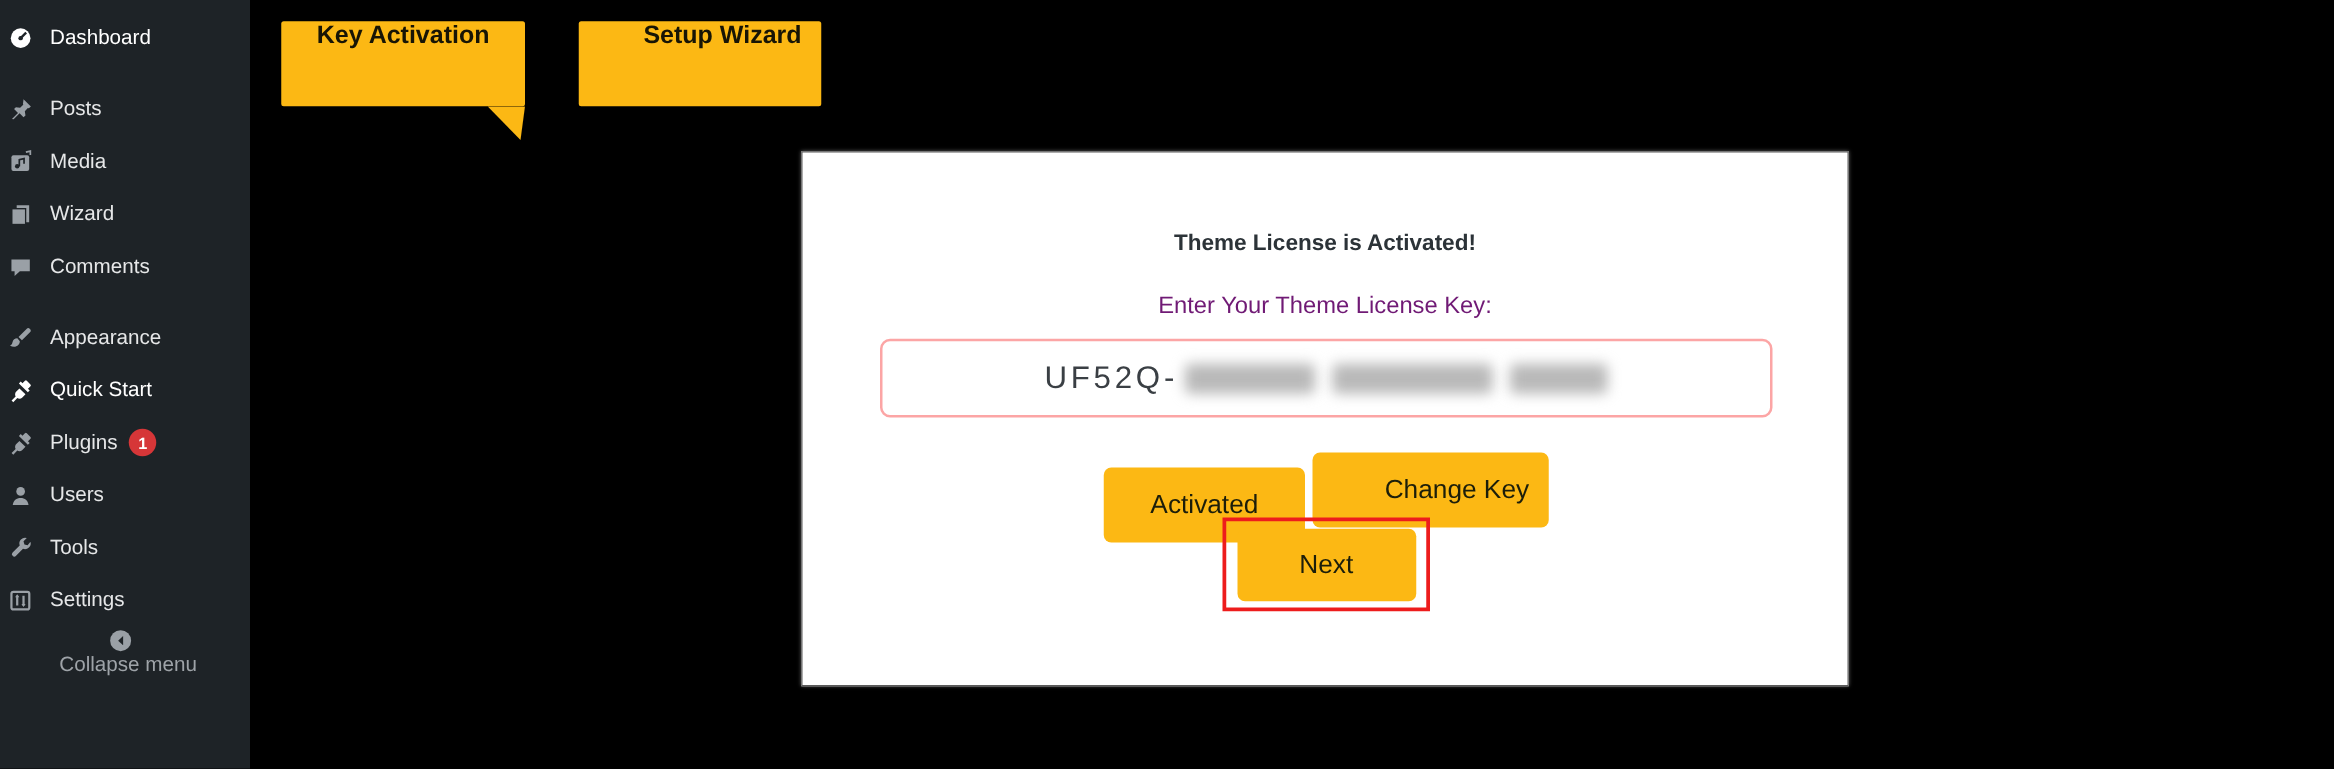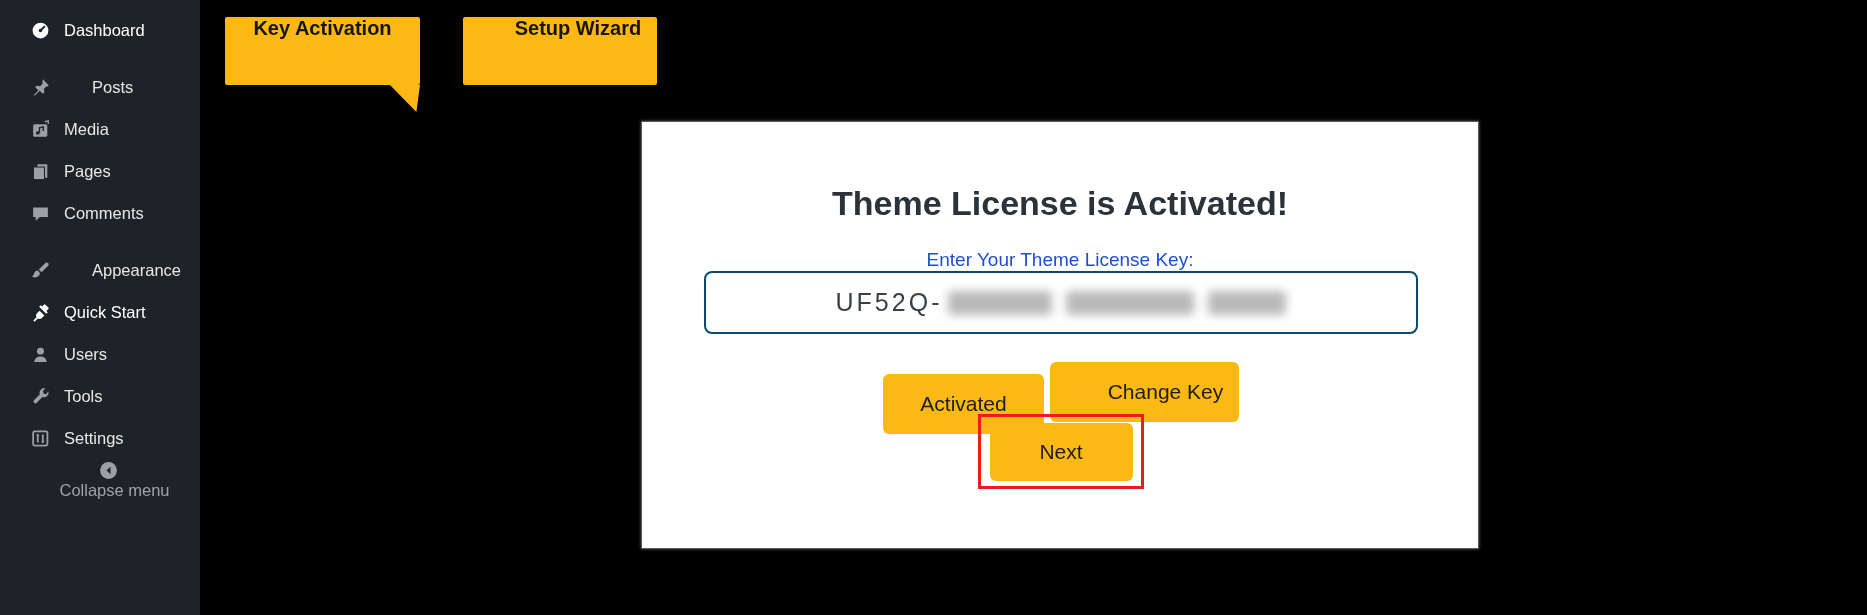--- a/index.html
+++ b/index.html
@@ -13,36 +13,36 @@
   
   .sidebar {
     position: absolute; left: 0; top: 0;
     width: 200px; height: 615px;
     background: #1e2327;
     padding-top: 9px;
   }
   .menu-item {
     height: 42px;
     display: flex; align-items: center;
-    padding-left: 29px;
+    padding-left: 5px;
     cursor: pointer;
     color: #e6e7e8;
     font-size: 16.5px;
   }
   .menu-item .mi-icon {
     width: 22px; height: 22px;
     margin-right: 13px;
     color: #9aa0a6;
     display: inline-flex; align-items: center; justify-content: center;
     flex: 0 0 22px;
   }
   .menu-item .mi-icon svg { width: 21px; height: 21px; display: block; }
   .menu-item.white, .menu-item.white .mi-icon { color: #ffffff; }
   .menu-item.dim { color: #9ea3a8; flex-direction: column; }
-  .menu-item.gap-before { margin-top: 15px; gap: 28px; }
+  .menu-item.gap-before { margin-top: 15px; }
   .badge {
     margin-left: 9px;
     min-width: 22px; height: 22px;
     border-radius: 50%;
     background: #d63638;
     color: #fff;
     font-size: 13px; font-weight: 700;
     display: inline-flex; align-items: center; justify-content: center;
     padding: 0 2px;
   }
@@ -72,33 +72,33 @@
     position: absolute;
     left: 641px; top: 121px;
     width: 838px; height: 428px;
     background: #ffffff;
     border: 1px solid #5a5a5a;
     box-shadow: 0 0 3px rgba(255,255,255,0.35);
   }
   .card-title {
     position: absolute; top: 62px; left: 0; width: 100%;
     text-align: center;
-    font-size: 34px; font-weight: 600;
+    font-size: 18px; font-weight: 600;
     color: #2c3338;
   }
   .card-subtitle {
-    position: absolute; top: 127px; left: 0; width: 100%;
+    position: absolute; top: 112px; left: 0; width: 100%;
     text-align: center;
     font-size: 19px; font-weight: 400;
-    color: #1d4ed8;
+    color: #701a75;
   }
   .license-input {
     position: absolute; left: 62px; top: 149px;
     width: 714px; height: 63px;
-    border: 2px solid #0c4a6e;
+    border: 2px solid #fca5a5;
     border-radius: 8px;
     background: #ffffff;
     display: flex; align-items: center; justify-content: center;
     cursor: text;
   }
   .license-text {
     font-size: 25px;
     letter-spacing: 3px;
     color: #3a3f44;
   }
@@ -167,21 +167,21 @@
       </span>
       <span>Media</span>
     </div>
     <div class="menu-item">
       <span class="mi-icon">
         <svg viewBox="0 0 20 20">
           <path fill="currentColor" d="M7 3h9.5v13h-2.2V5.2H7z"></path>
           <rect x="3.8" y="6.2" width="9.5" height="11" fill="currentColor"></rect>
         </svg>
       </span>
-      <span>Pages</span>
+      <span>Wizard</span>
     </div>
     <div class="menu-item">
       <span class="mi-icon">
         <svg viewBox="0 0 20 20">
           <path fill="currentColor" d="M3 4.3h14v9H9.4L5.4 17v-3.7H3z"></path>
         </svg>
       </span>
       <span>Comments</span>
     </div>
     <div class="menu-item gap-before">
@@ -192,20 +192,29 @@
       </span>
       <span>Appearance</span>
     </div>
     <div class="menu-item white">
       <span class="mi-icon">
         <svg viewBox="0 0 20 20">
           <path fill="currentColor" d="M13.3 2.5l-1.9 1.9-1.3-1.3-1.4 1.4 6.8 6.8 1.4-1.4-1.3-1.3 1.9-1.9a1 1 0 0 0 0-1.4l-2.8-2.8a1 1 0 0 0-1.4 0zM9.1 8.3L6.7 10.7c-1 1-1.2 2.6-.5 3.8l-3.1 3.1 1.3 1.2 3.1-3.1c1.2.7 2.8.5 3.8-.5l2.4-2.4z"></path>
         </svg>
       </span>
       <span>Quick Start</span>
+    </div>
+    <div class="menu-item">
+      <span class="mi-icon">
+        <svg viewBox="0 0 20 20">
+          <path fill="currentColor" d="M13.3 2.5l-1.9 1.9-1.3-1.3-1.4 1.4 6.8 6.8 1.4-1.4-1.3-1.3 1.9-1.9a1 1 0 0 0 0-1.4l-2.8-2.8a1 1 0 0 0-1.4 0zM9.1 8.3L6.7 10.7c-1 1-1.2 2.6-.5 3.8l-3.1 3.1 1.3 1.2 3.1-3.1c1.2.7 2.8.5 3.8-.5l2.4-2.4z"></path>
+        </svg>
+      </span>
+      <span>Plugins</span>
+      <span class="badge">1</span>
     </div>
     <div class="menu-item">
       <span class="mi-icon">
         <svg viewBox="0 0 20 20">
           <circle cx="10" cy="6.8" r="3.3" fill="currentColor"></circle>
           <path fill="currentColor" d="M4 17.2c.4-3.4 2.8-5.3 6-5.3s5.6 1.9 6 5.3z"></path>
         </svg>
       </span>
       <span>Users</span>
     </div>

